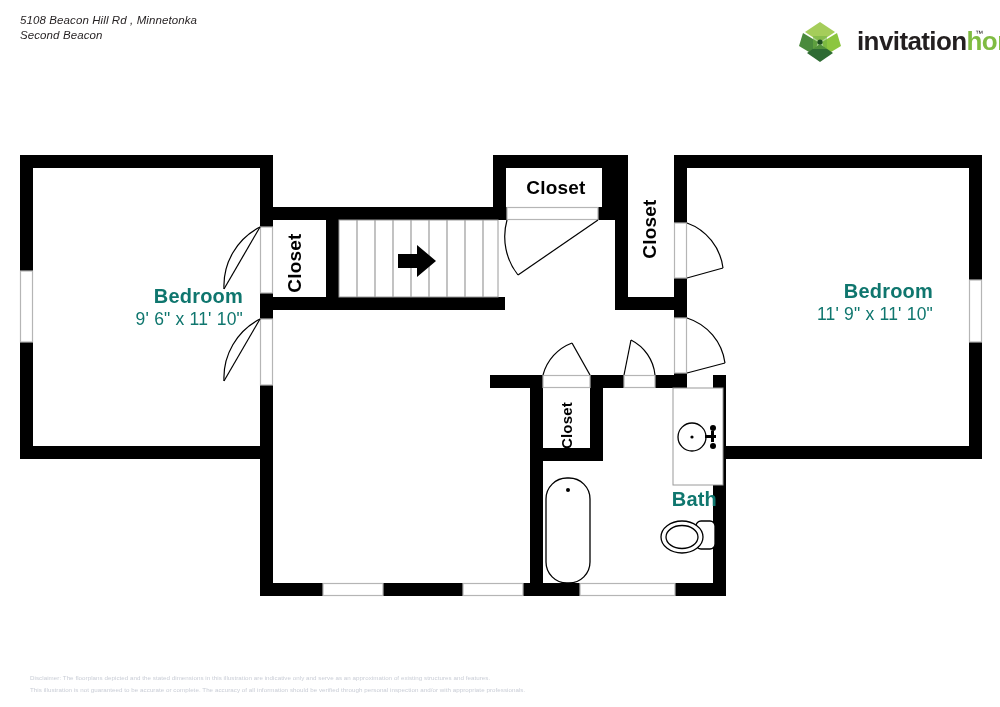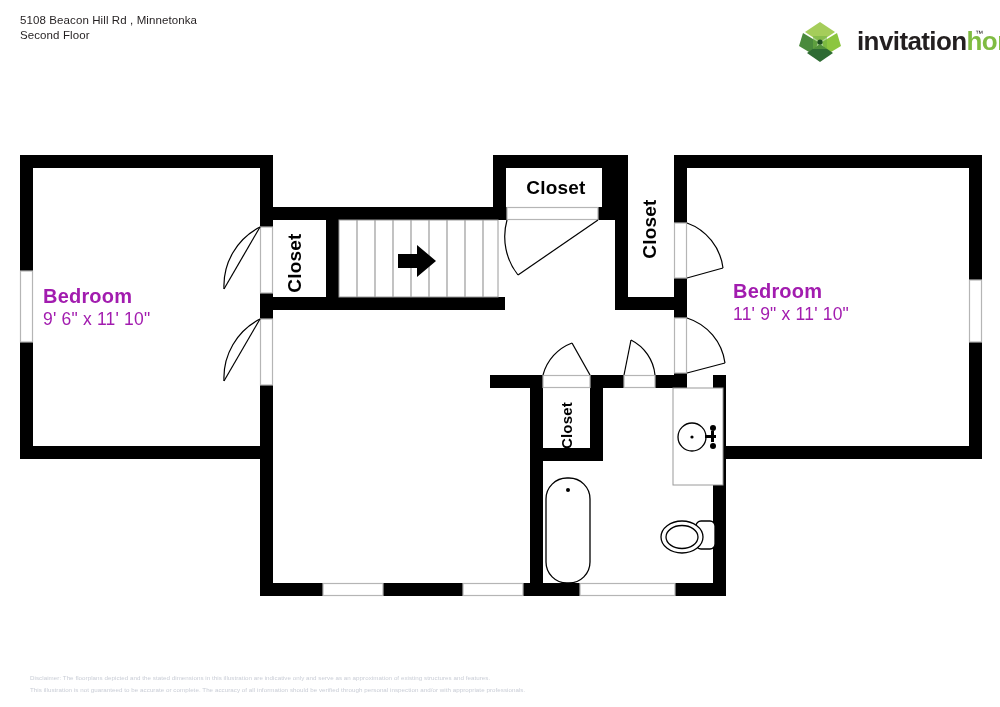--- a/index.html
+++ b/index.html
@@ -27,20 +27,21 @@
     left: 20px;
     top: 13px;
     font-size: 11.5px;
     line-height: 15px;
     color: #231f20;
     letter-spacing: 0.1px;
   }
   #header-address .line {
     display: block;
     white-space: nowrap;
+    font-style: italic;
   }
   
   #logo {
     position: absolute;
     left: 797px;
     top: 20px;
     width: 190px;
     height: 44px;
   }
   #logo-mark {
@@ -73,22 +74,22 @@
   #plan {
     position: absolute;
     left: 0;
     top: 0;
     width: 1000px;
     height: 707px;
   }
   
   .room-label {
     position: absolute;
-    text-align: left;
-    color: #a21caf;
+    text-align: right;
+    color: #0f766e;
     white-space: nowrap;
   }
   .room-label .name {
     display: block;
     font-size: 20px;
     font-weight: bold;
     line-height: 24px;
     letter-spacing: 0.2px;
   }
   .room-label .dims {
@@ -122,21 +123,21 @@
   }
   #disclaimer .line { display: block; white-space: nowrap; }
 </style>
 </head>
 <body>
 
 <div id="page">
 
   <div id="header-address">
     <span class="line">5108 Beacon Hill Rd , Minnetonka</span>
-    <span class="line">Second Floor</span>
+    <span class="line">Second Beacon</span>
   </div>
 
   <div id="logo">
     <svg id="logo-mark" viewBox="0 0 46 44">
 
       <path d="M23 2 L38 12 L23 22 L8 12 Z" fill="#a5cd5a"></path>
       <path d="M40 13 L44 26 L29 35 L25 22 Z" fill="#8cc63f"></path>
       <path d="M6 13 L2 26 L17 35 L21 22 Z" fill="#4a8a3c"></path>
       <path d="M23 24 L36 33 L23 42 L10 33 Z" fill="#2e6b33"></path>
       <path d="M16 16 L30 16 L30 29 L16 29 Z" fill="#6fb142" opacity="0.55"></path>
@@ -306,20 +307,23 @@
     <span class="name">Bedroom</span>
     <span class="dims">9' 6" x 11' 10"</span>
   </div>
 
   <div class="room-label" style="left:733px; top:279px; width:200px;">
     <span class="name">Bedroom</span>
     <span class="dims">11' 9" x 11' 10"</span>
   </div>
 
 
+  <div class="room-label" style="left:577px; top:487px; width:140px;">
+    <span class="name">Bath</span>
+  </div>
 
   <div class="closet-label rot270" style="left:256px; top:252px; width:78px; text-align:center;">Closet</div>
 
   <div class="closet-label" style="left:514px; top:177px; width:84px; text-align:center;">Closet</div>
 
   <div class="closet-label rot270" style="left:611px; top:218px; width:78px; text-align:center;">Closet</div>
 
   <div class="closet-label rot270" style="left:536px; top:417px; width:60px; text-align:center; font-size:15px;">Closet</div>
 
   <div id="disclaimer">

